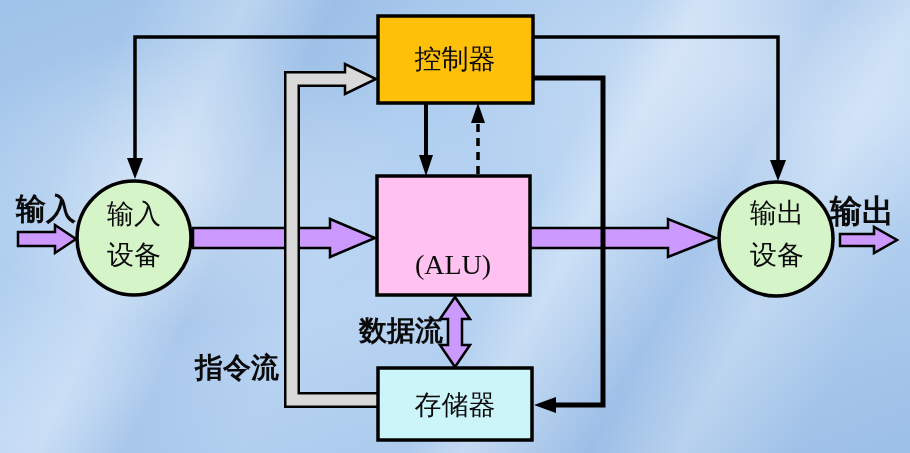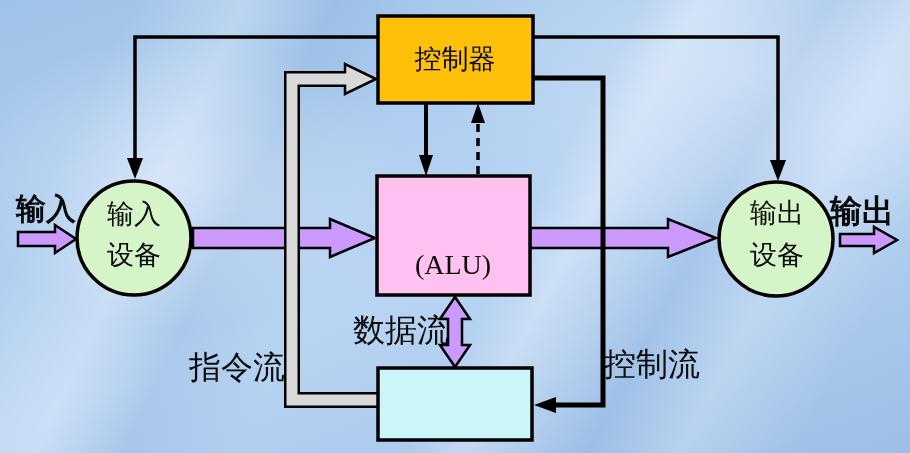--- a/index.html
+++ b/index.html
@@ -16,21 +16,21 @@
       linear-gradient(295deg, transparent 60%, rgba(110,150,205,0.18) 70%, rgba(255,255,255,0.25) 78%, transparent 88%),
       linear-gradient(160deg, #9FC2E8 0%, #AECDEF 30%, #BAD5F3 55%, #9CBFE6 100%);
   }
   svg{position:absolute;left:0;top:0;}
   .txt{
     position:absolute;transform:translate(-50%,-50%);
     white-space:nowrap;color:#0a0a0a;line-height:1.25;text-align:center;
   }
   .block-label{font-size:27px;}
   .alu-sub{font-size:28px;}
-  .flow-label{font-size:32px;font-weight:normal;}
+  .flow-label{font-size:28px;font-weight:bold;}
   .io-ext{font-weight:bold;}
   .in-ext{font-size:30px;}
   .out-ext{font-size:32px;}
 </style>
 </head>
 <body>
 
 <div class="stage">
 
   <svg width="910" height="453" viewBox="0 0 910 453">
@@ -73,26 +73,26 @@
     <g>
       <path d="M478,174 L478,120" fill="none" stroke="var(--line-color)" stroke-width="3.5" stroke-dasharray="8 6"></path>
       <polygon points="471,123 485,123 478,103" fill="var(--line-color)"></polygon>
     </g>
   </svg>
 
   <div class="txt block-label" style="left:455px;top:60px;">控制器</div>
 
   <div class="txt alu-sub" style="left:453px;top:264px;">(ALU)</div>
 
+  <div class="txt block-label" style="left:455px;top:406px;">存储器</div>
 
   <div class="txt block-label" style="left:134px;top:215px;">输入</div>
   <div class="txt block-label" style="left:134px;top:256px;">设备</div>
 
   <div class="txt block-label" style="left:777px;top:214px;">输出</div>
   <div class="txt block-label" style="left:777px;top:256px;">设备</div>
 
   <div class="txt io-ext in-ext" style="left:46px;top:209px;">输入</div>
   <div class="txt io-ext out-ext" style="left:862px;top:211px;">输出</div>
 
   <div class="txt flow-label" style="left:237px;top:367px;">指令流</div>
   <div class="txt flow-label" style="left:401px;top:330px;">数据流</div>
-  <div class="txt flow-label" style="left:652px;top:364px;">控制流</div>
 </div>
 
 </body></html>

